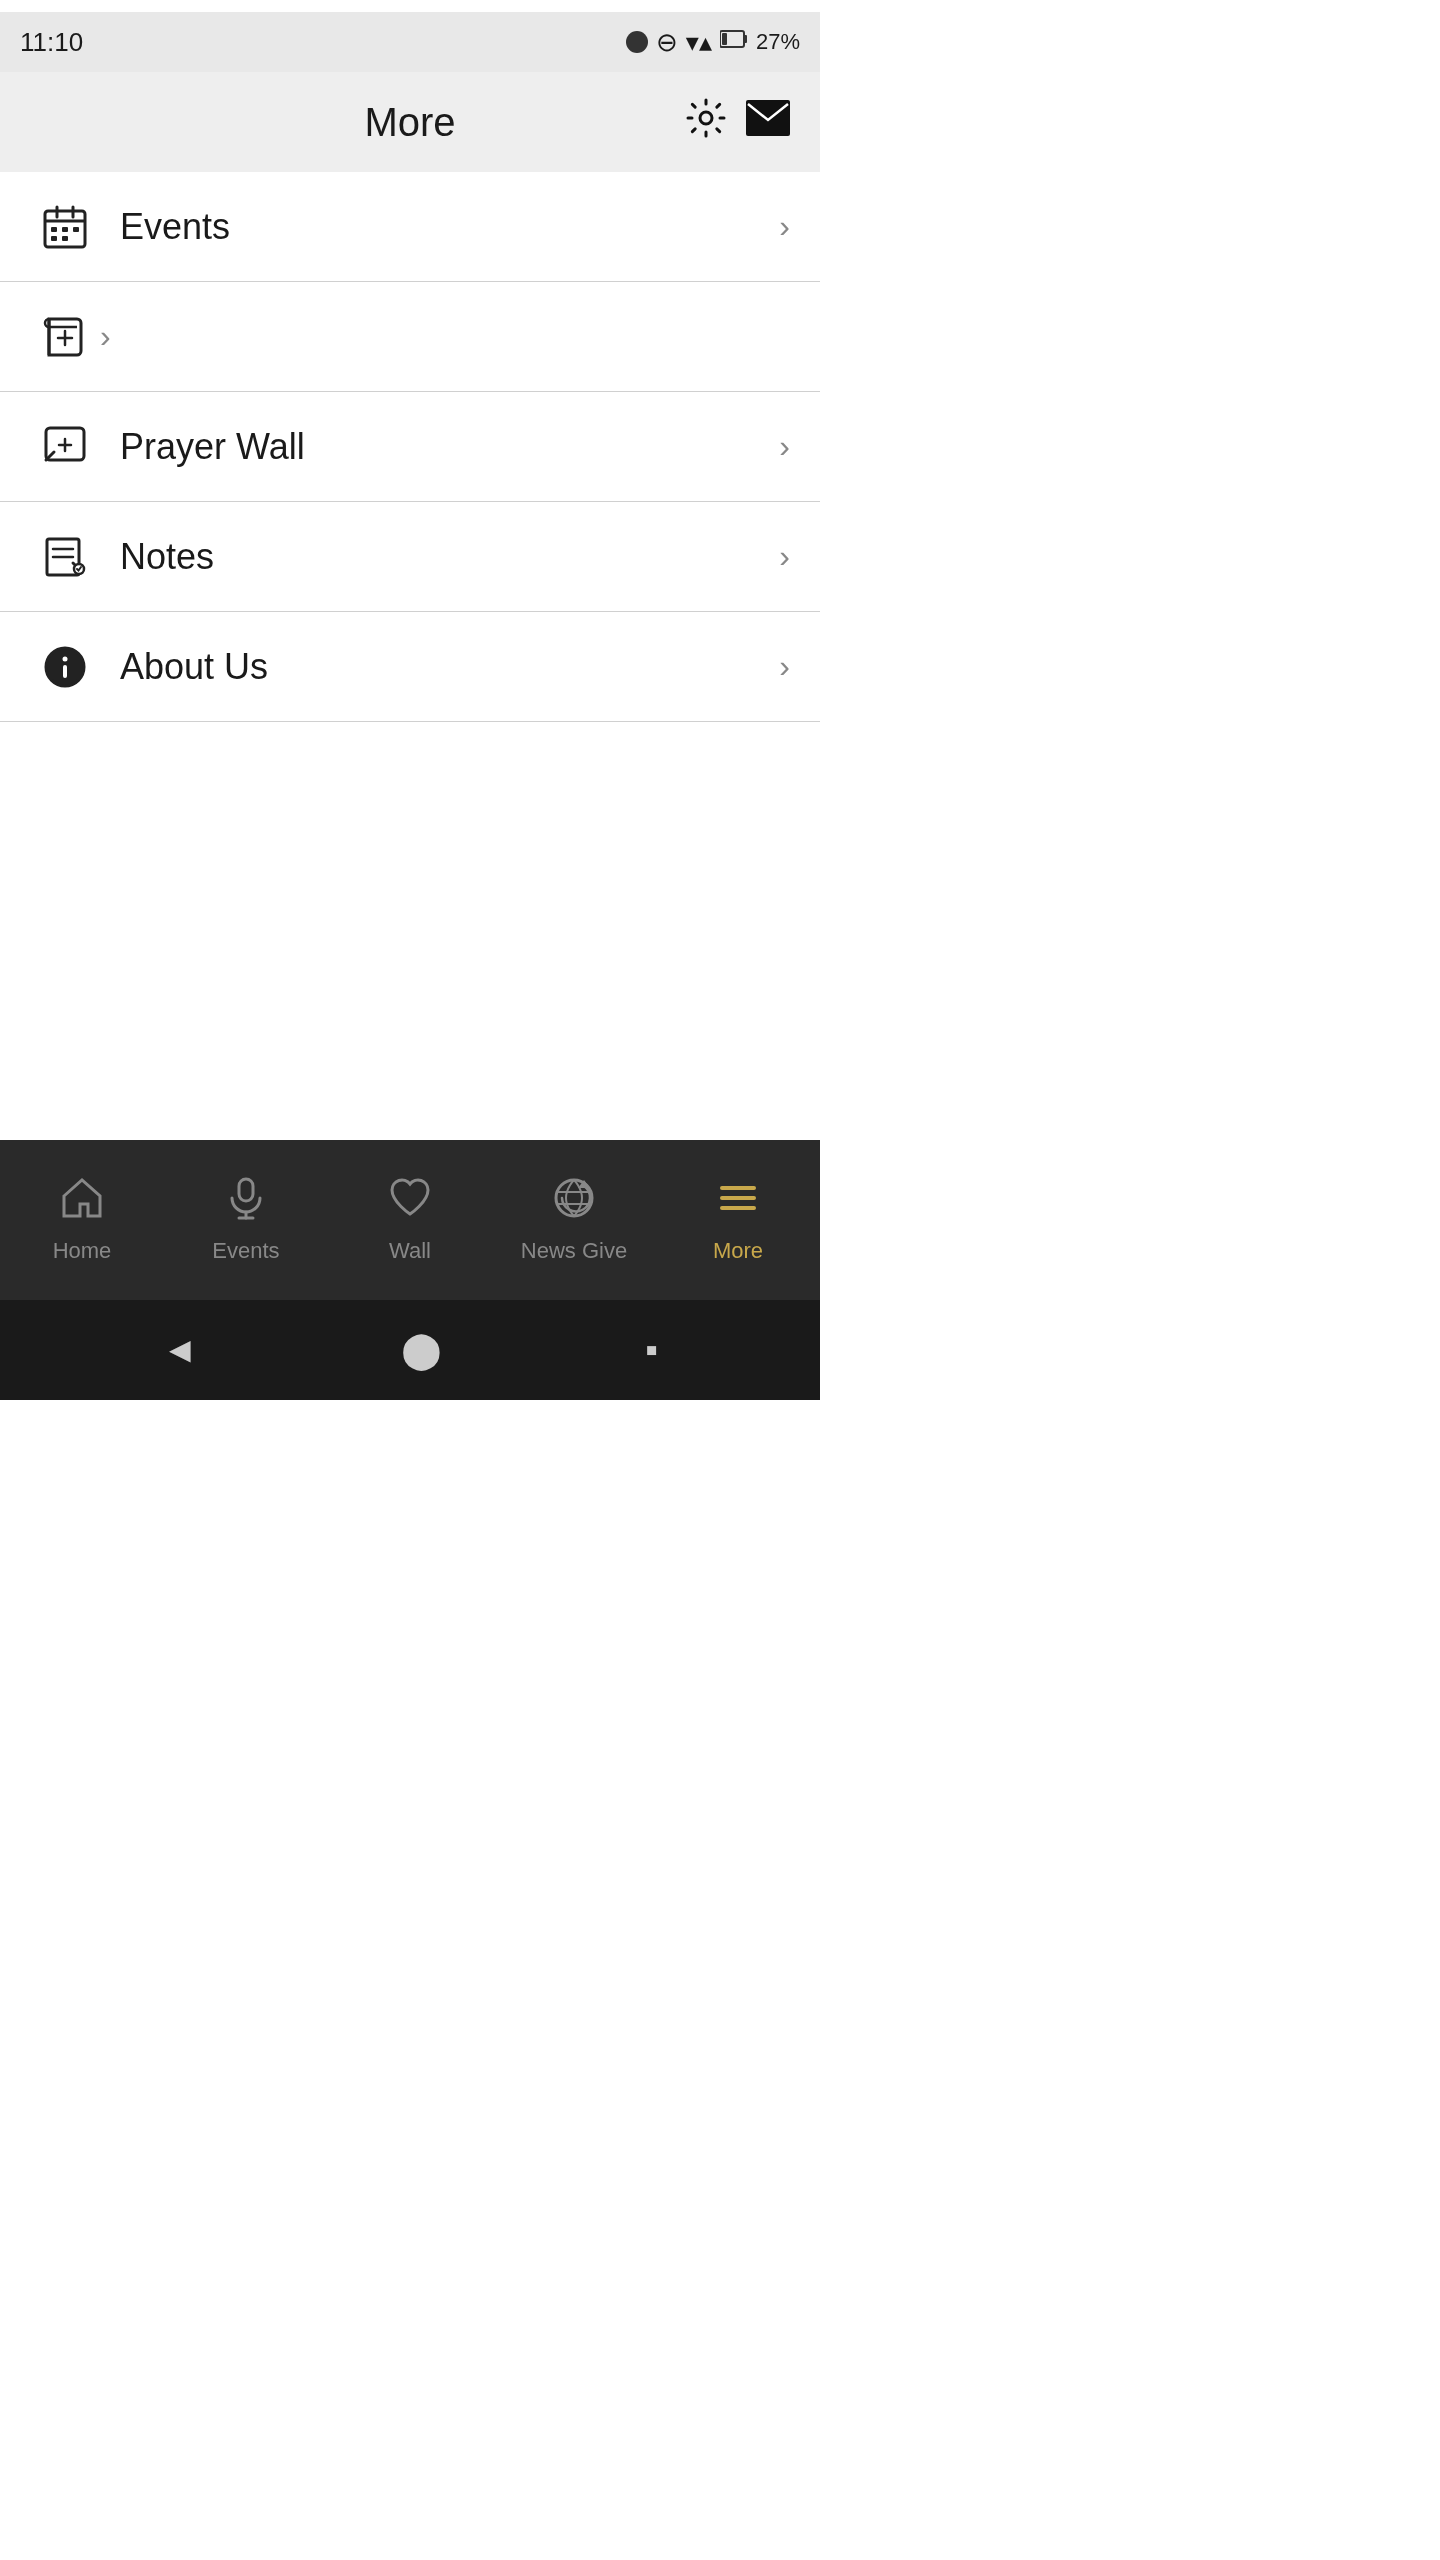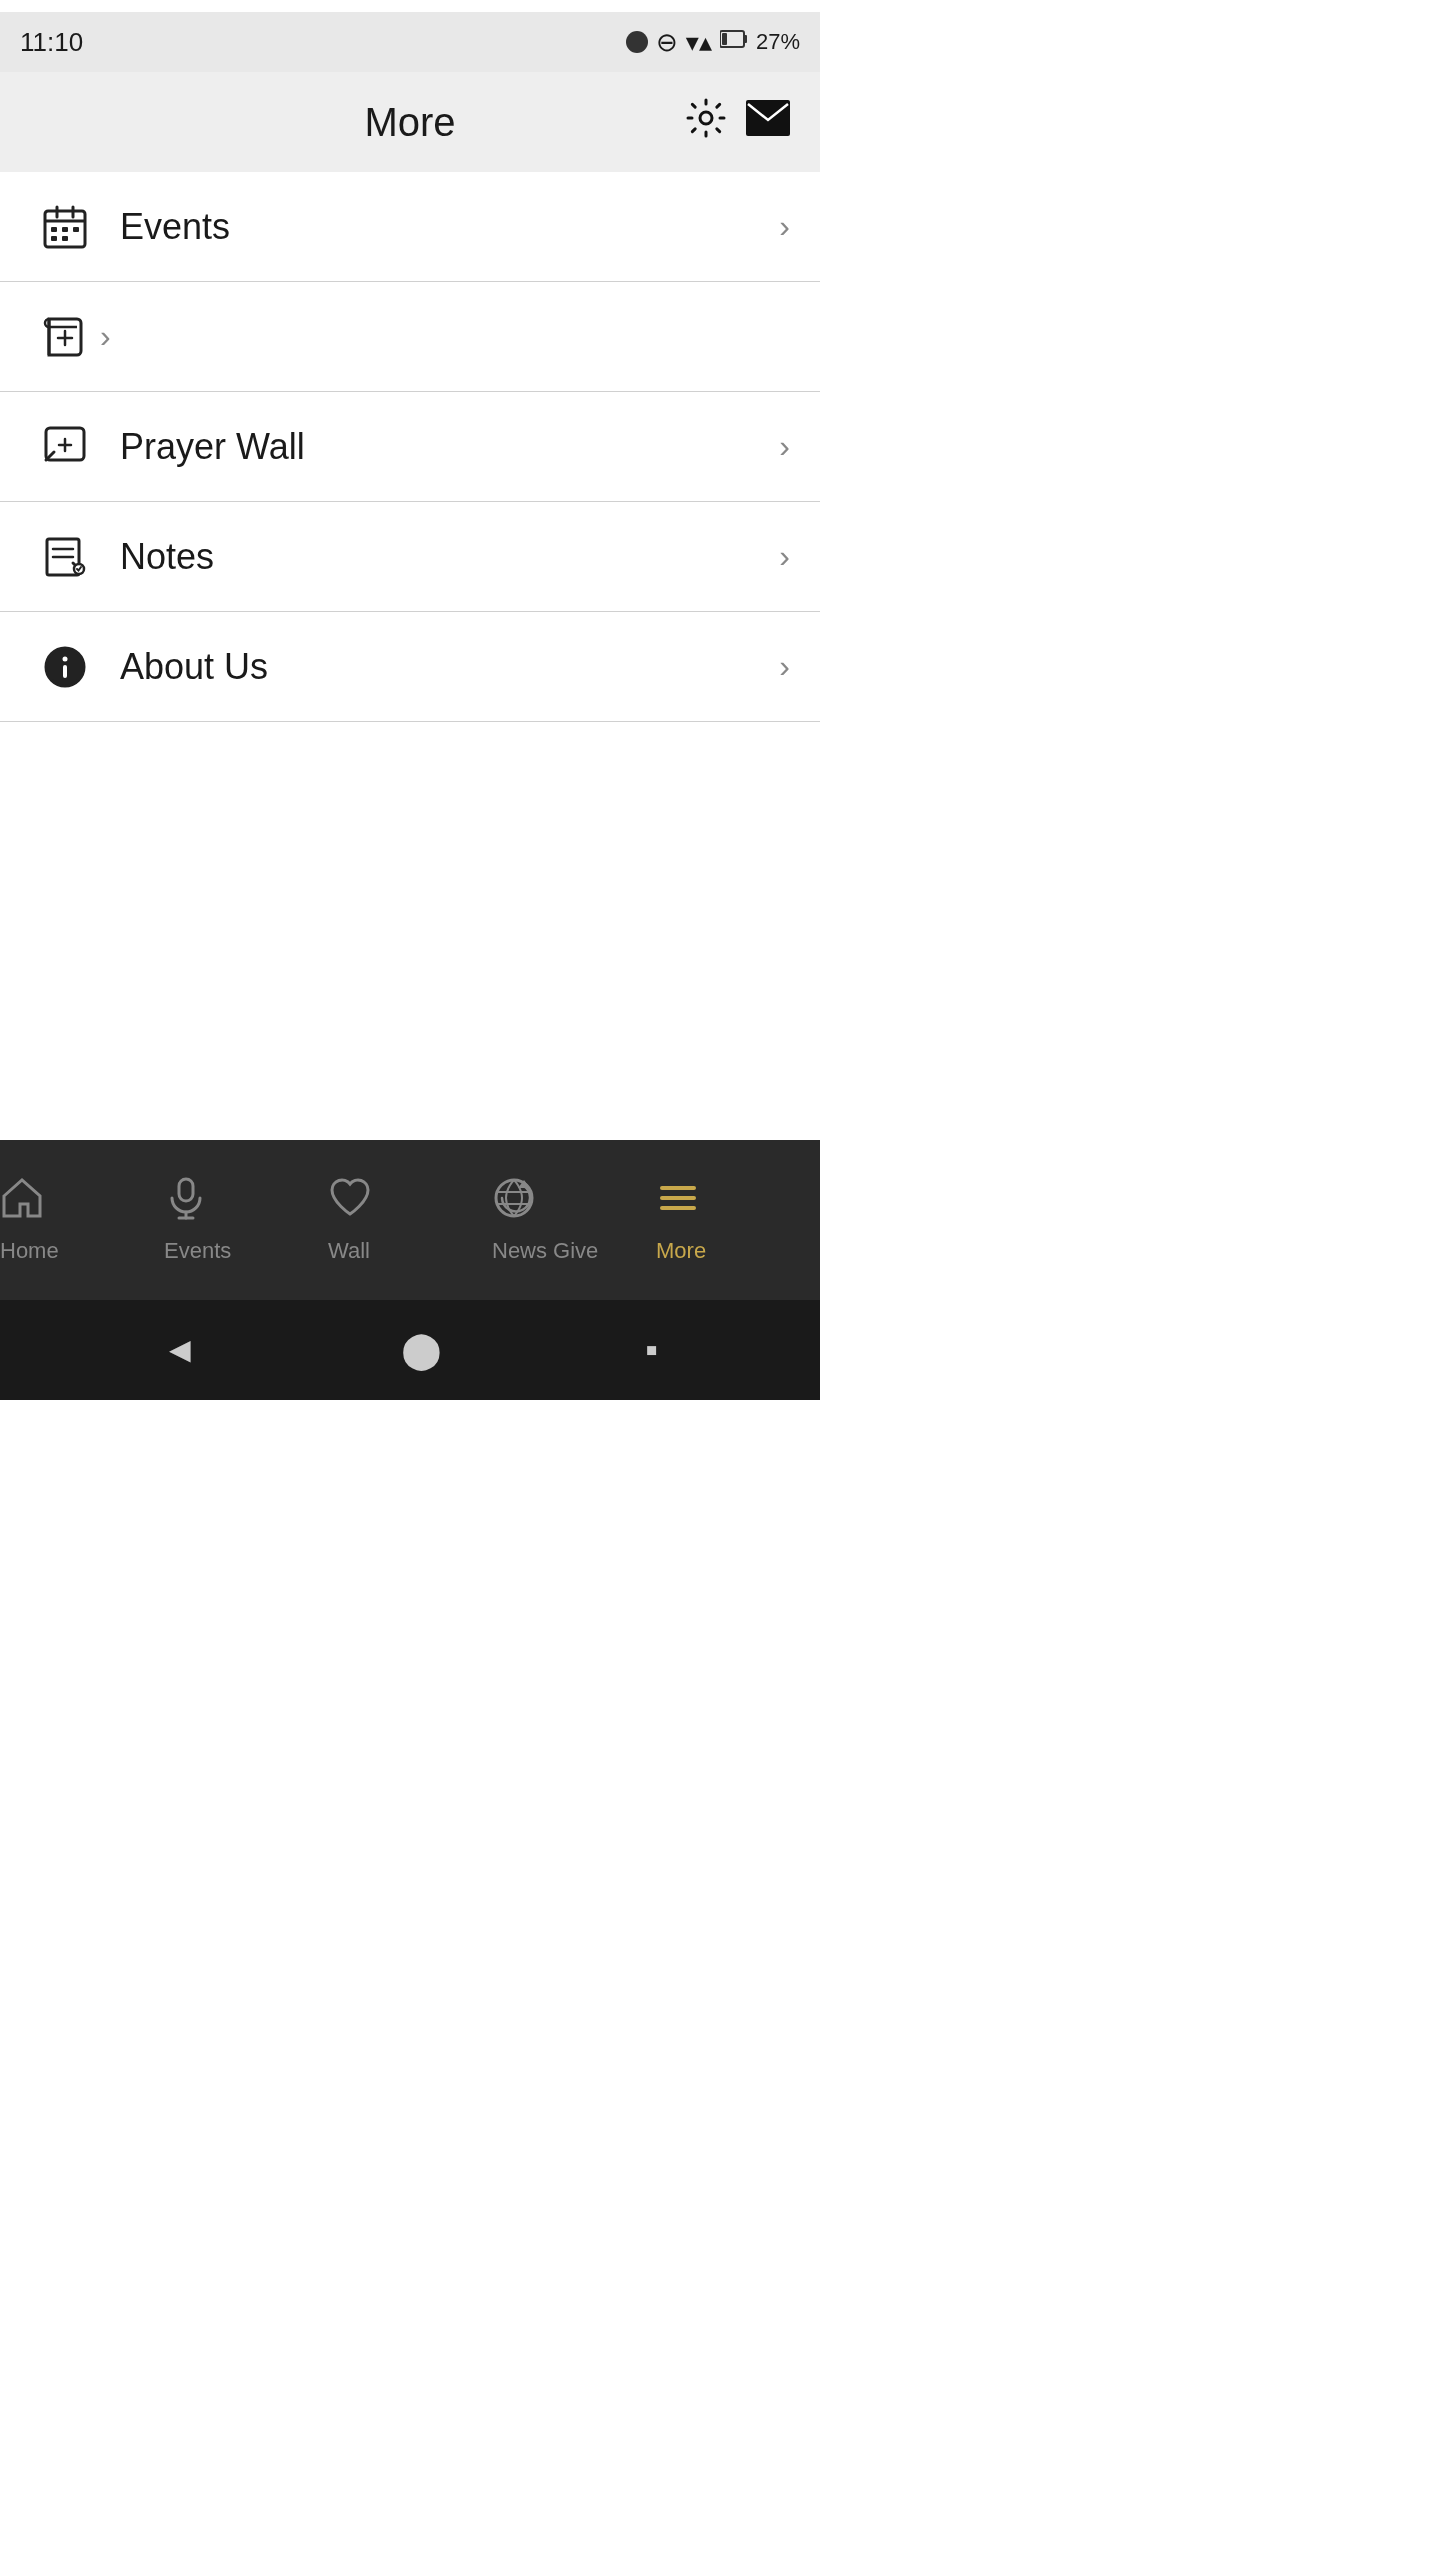--- a/index.html
+++ b/index.html
@@ -129,21 +129,21 @@
       background: #2a2a2a;
       display: flex;
       height: 160px;
       align-items: center;
     }
 
     .nav-item {
       flex: 1;
       display: flex;
       flex-direction: column;
-      align-items: flex-start;
+      align-items: center;
       justify-content: center;
       gap: 8px;
       cursor: pointer;
       height: 100%;
     }
 
     .nav-icon {
       font-size: 42px;
       color: #888888;
     }

